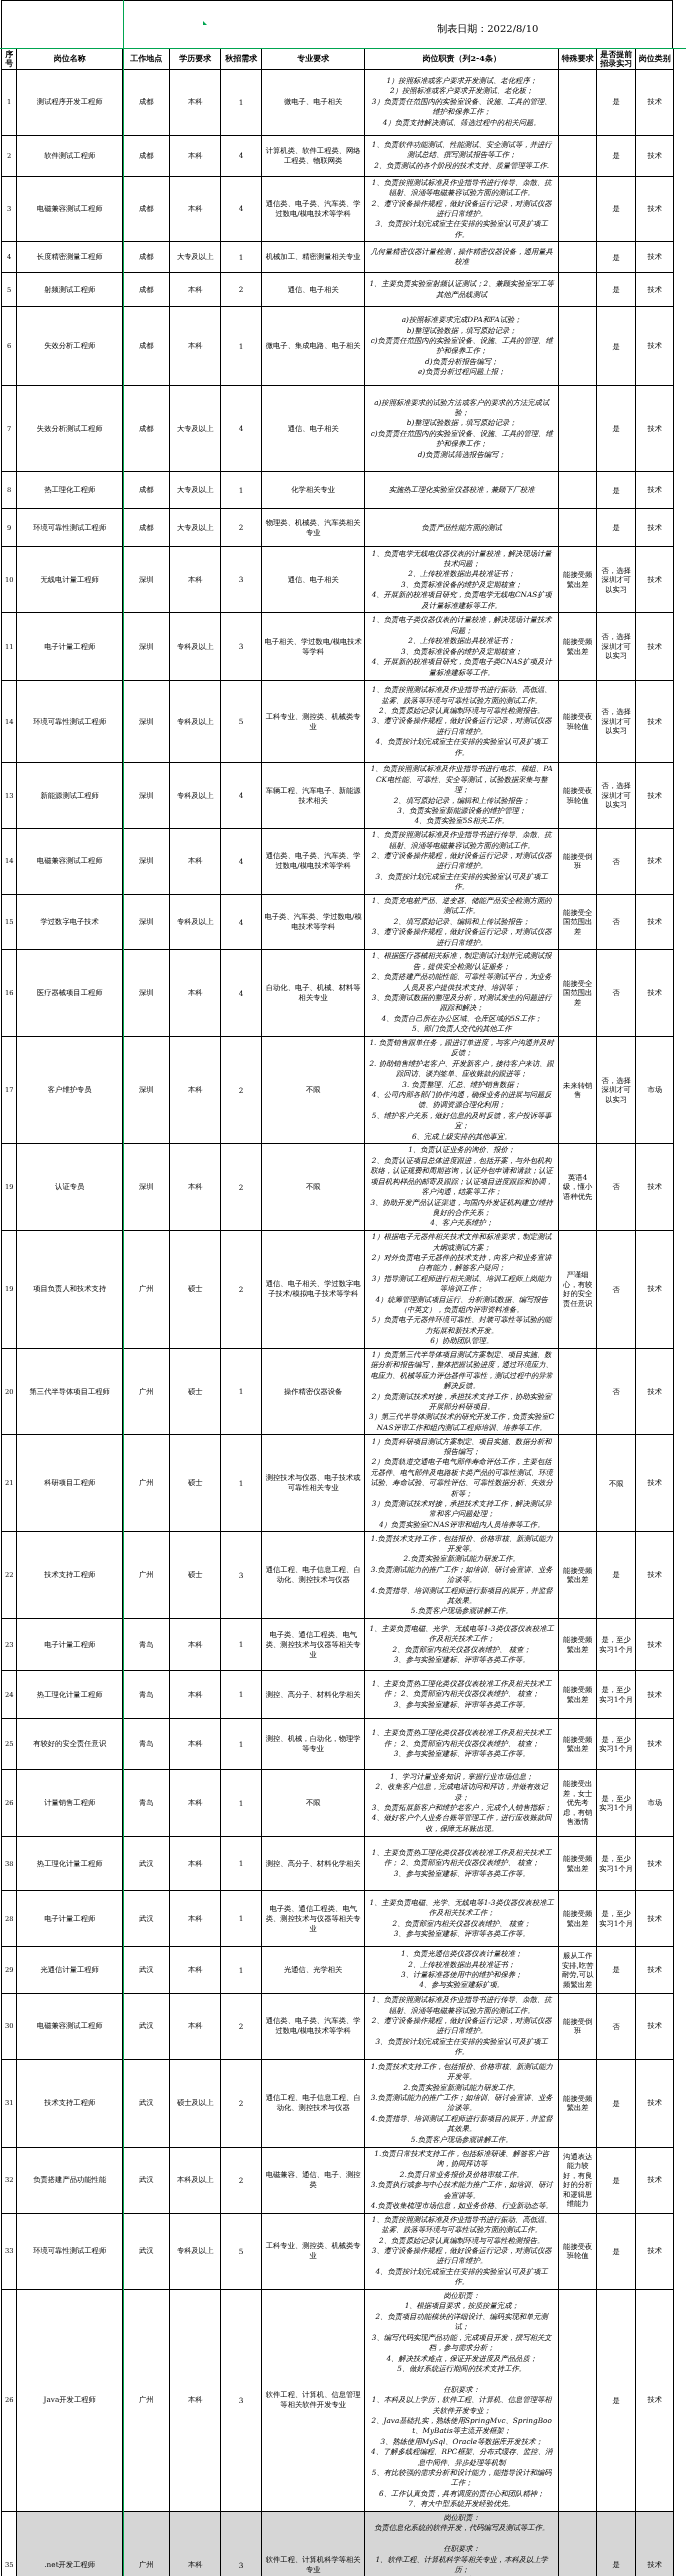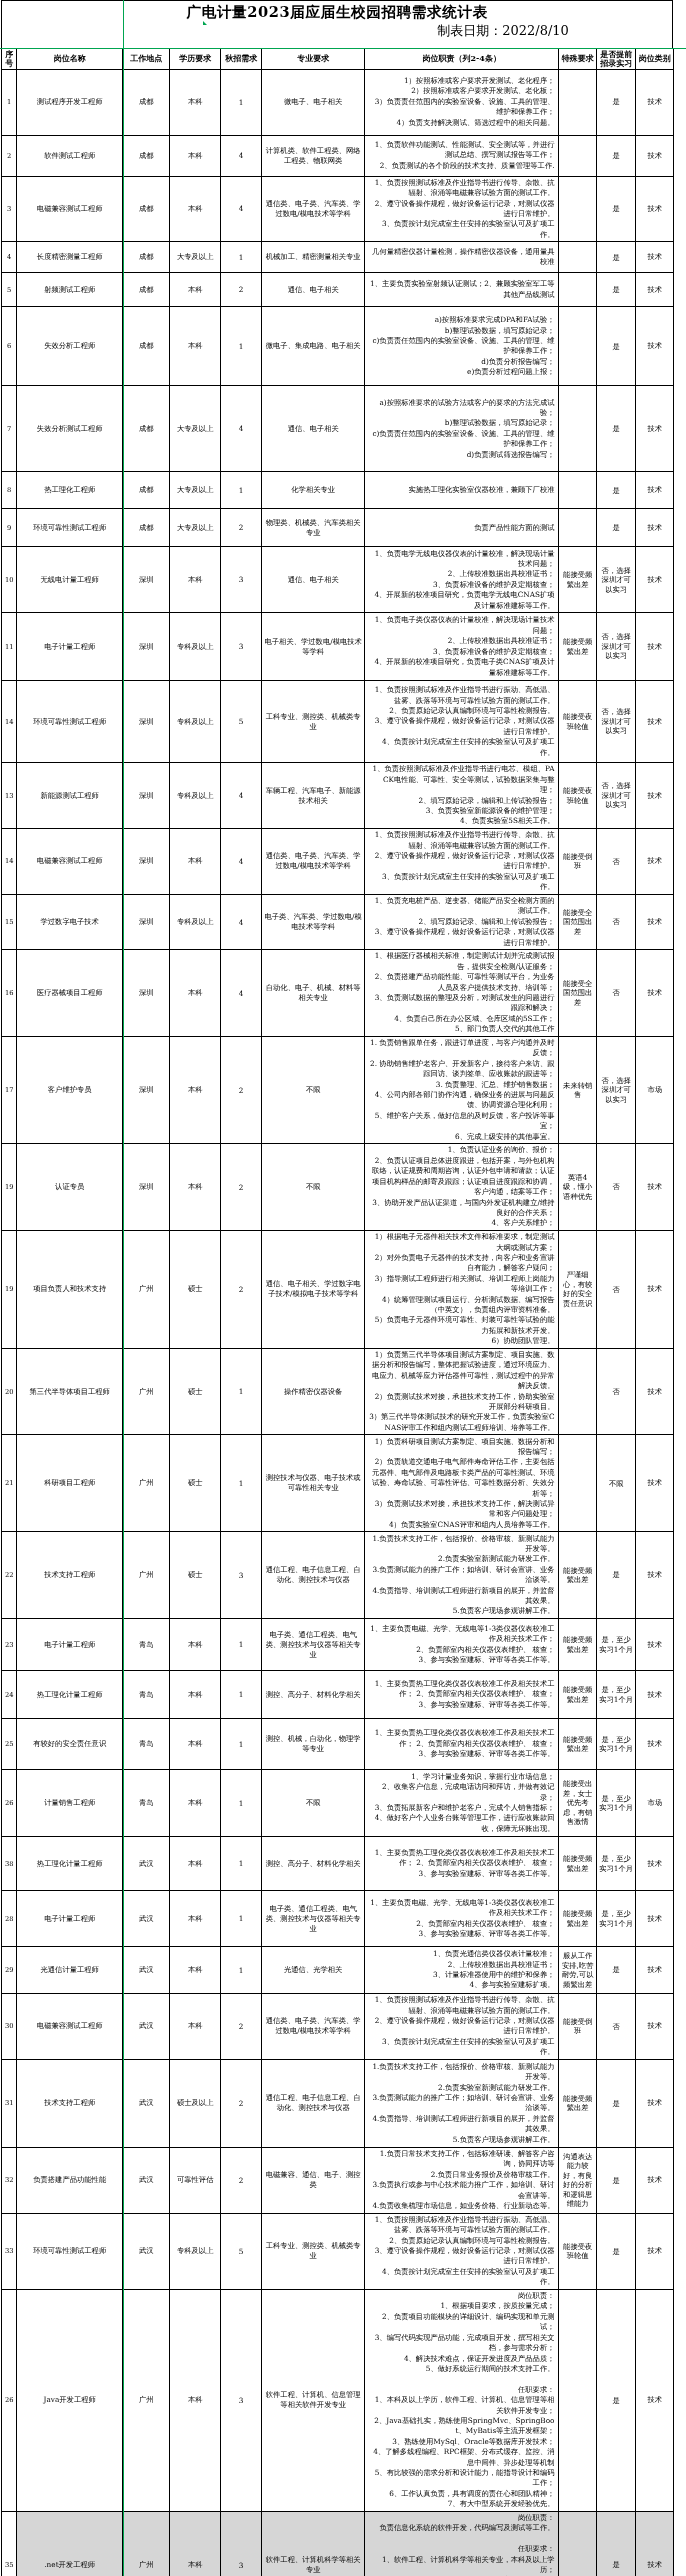--- a/index.html
+++ b/index.html
@@ -8,51 +8,50 @@
     --footer-red:#EE1111;
   }
   html,body{margin:0;padding:0;background:#fff;}
   body{width:686px;font-family:"DejaVu Serif","Liberation Serif",serif;color:#000;}
   .sheet{position:relative;width:686px;}
   
   .header-area{box-sizing:border-box;margin-left:1.2px;width:672px;height:48px;
     border:0.6px solid #000;border-bottom:none;position:relative;background:#fff;}
   .sheet-title{position:absolute;top:1.8px;left:0;width:100%;text-align:center;
     font-size:14.6px;font-weight:bold;letter-spacing:0.6px;}
-  .sheet-date{position:absolute;top:21px;left:435px;font-size:13px;}
+  .sheet-date{position:absolute;top:21px;left:435px;font-size:10px;}
   .comment-marker{position:absolute;left:201px;top:20px;width:0;height:0;
     border-left:4.3px solid var(--green);border-top:4.3px solid transparent;}
   
   table{border-collapse:collapse;table-layout:fixed;width:672px;margin-left:1.2px;
     border:1.2px solid #000;}
   col.c-no{width:15px}col.c-title{width:106px}col.c-loc{width:47px}
   col.c-edu{width:51px}col.c-cnt{width:41px}col.c-major{width:103px}
   col.c-duty{width:194px}col.c-spec{width:38px}col.c-int{width:39px}col.c-cat{width:38px}
   th,td{border:0.6px solid #000;font-size:7.3px;padding:0.6px 1.8px;text-align:center;
     vertical-align:middle;overflow:hidden;word-break:break-all;}
   thead th{font-weight:bold;font-size:8px;height:17.7px;white-space:pre-line;line-height:1.15;}
   td.seq{font-size:6.7px;}
-  td.duties{text-align:right;white-space:pre-line;line-height:10.4px;padding:1.2px 3.7px;}
+  td.duties{text-align:center;white-space:pre-line;line-height:10.4px;padding:1.2px 3.7px;font-style:italic;}
   td.small{font-size:7.3px;line-height:1.3;}
   tr.selected td{border-top:1.8px solid var(--green);border-bottom:1.8px solid var(--green);
     background:var(--sel-fill);}
   tr.selected td:first-child{background:#fff;}
   
   .freeze-v{position:absolute;left:123px;top:0;width:1.2px;height:2576px;background:var(--green);z-index:6;}
   .freeze-h{position:absolute;left:0;top:48px;width:686px;height:1.2px;background:var(--green);z-index:6;}
 </style>
 </head>
 <body>
 
 <div class="sheet">
   <div class="freeze-v"></div>
   <div class="freeze-h"></div>
 
   <div class="header-area">
-    <div class="sheet-title">广电计量2023届应届生校园招聘需求统计表</div>
     <div class="comment-marker"></div>
     <div class="sheet-date">制表日期：2022/8/10</div>
   </div>
 
   <table>
     <colgroup>
       <col class="c-no">
         <col class="c-title">
         <col class="c-loc">
         <col class="c-edu">
@@ -523,21 +522,21 @@
 4.负责指导、培训测试工程师进行新项目的展开，并监督其效果。
 5.负责客户现场参观讲解工作。</td>
           <td class="small">能接受频繁出差</td>
           <td class="small">是</td>
           <td>技术</td>
         </tr>
         <tr style="height: 59px;">
           <td class="seq">32</td>
           <td>负责搭建产品功能性能</td>
           <td>武汉</td>
-          <td>可靠性评估</td>
+          <td>本科及以上</td>
           <td>2</td>
           <td>电磁兼容、通信、电子、测控类</td>
           <td class="duties">1.负责日常技术支持工作，包括标准研读、解答客户咨询，协同拜访等
 2.负责日常业务报价及价格审核工作。
 3.负责执行或参与中心技术能力推广工作，如培训、研讨会宣讲等。
 4.负责收集梳理市场信息，如业务价格、行业新动态等。</td>
           <td class="small">沟通表达能力较好，有良好的分析和逻辑思维能力</td>
           <td class="small">是</td>
           <td>技术</td>
         </tr>

